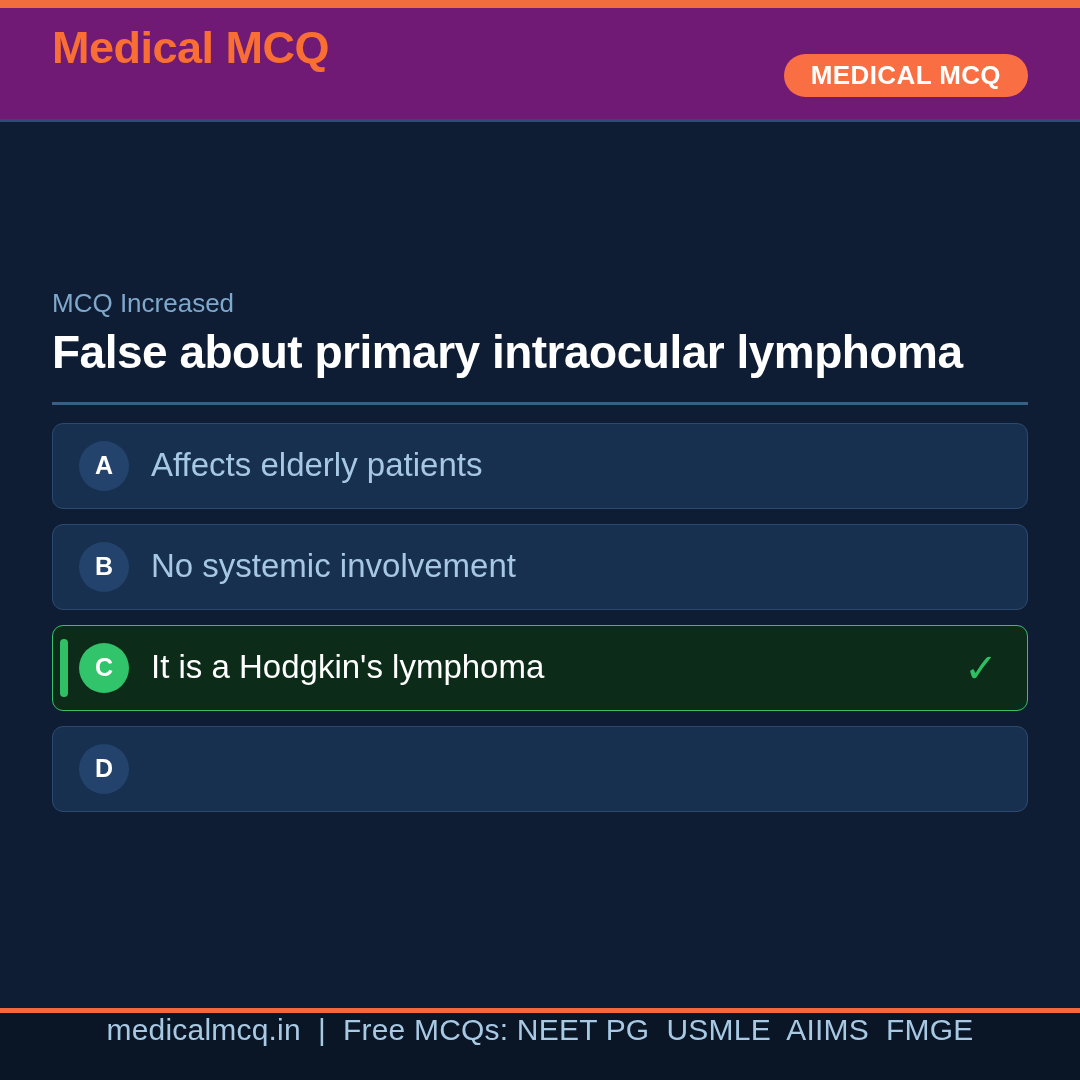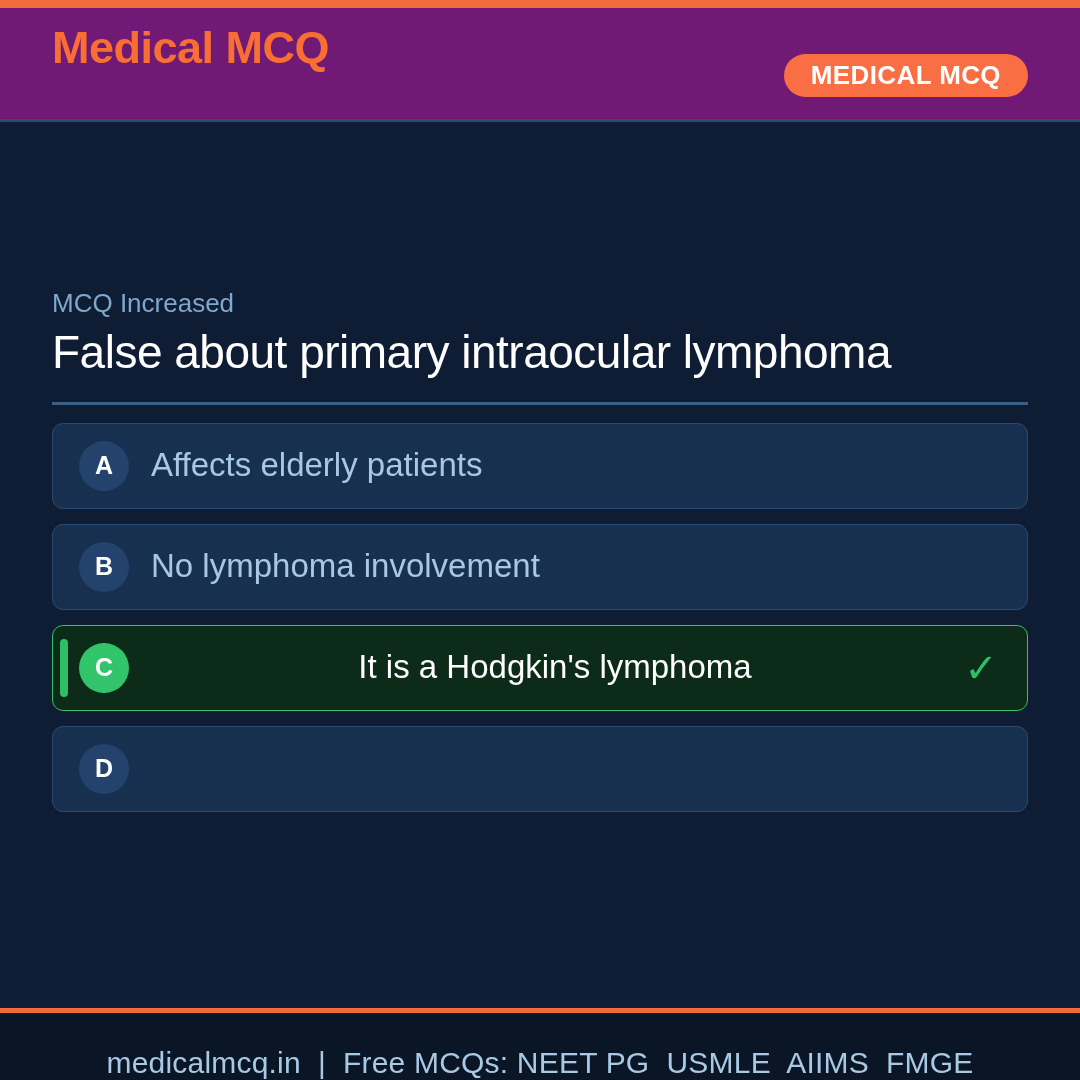--- a/index.html
+++ b/index.html
@@ -92,21 +92,21 @@
 
   .eyebrow {
     font-size: 26px;
     color: #7fa8cc;
     line-height: 1.2;
     margin-bottom: 7px;
   }
 
   .question {
     font-size: 46px;
-    font-weight: normal;
+    font-weight: bold;
     color: #ffffff;
     line-height: 1.16;
     letter-spacing: -0.5px;
   }
 
   .rule {
     margin-top: 22px;
     width: 976px;
     height: 3px;
     background: #3a5f86;
@@ -183,21 +183,20 @@
     background: #2fc065;
   }
 
   .option.correct .badge {
     background: #32c46a;
     color: #ffffff;
   }
 
   .option.correct .otext {
     color: #ffffff;
-    text-align: center;
   }
 
   .option.correct .check {
     visibility: visible;
   }
 
   
   .footer-accent {
     position: absolute;
     bottom: 67px; left: 0;
@@ -206,21 +205,21 @@
     background: #f2693a;
   }
 
   .footer {
     position: absolute;
     bottom: 0; left: 0;
     width: 1080px;
     height: 67px;
     background: #0a1626;
     display: flex;
-    align-items: flex-end;
+    align-items: flex-start;
     justify-content: center;
     gap: 0;
   }
 
   .footer-text {
     font-size: 30px;
     color: #a8c9e4;
     letter-spacing: 0.2px;
     white-space: pre;
   }
@@ -246,21 +245,21 @@
     <div class="options">
 
       <div class="option">
         <div class="badge">A</div>
         <div class="otext">Affects elderly patients</div>
         <div class="check"></div>
       </div>
 
       <div class="option">
         <div class="badge">B</div>
-        <div class="otext">No lymphoma involvement</div>
+        <div class="otext">No systemic involvement</div>
         <div class="check"></div>
       </div>
 
       <div class="option correct">
         <div class="accent"></div>
         <div class="badge">C</div>
         <div class="otext">It is a Hodgkin's lymphoma</div>
         <div class="check">✓</div>
       </div>
 

